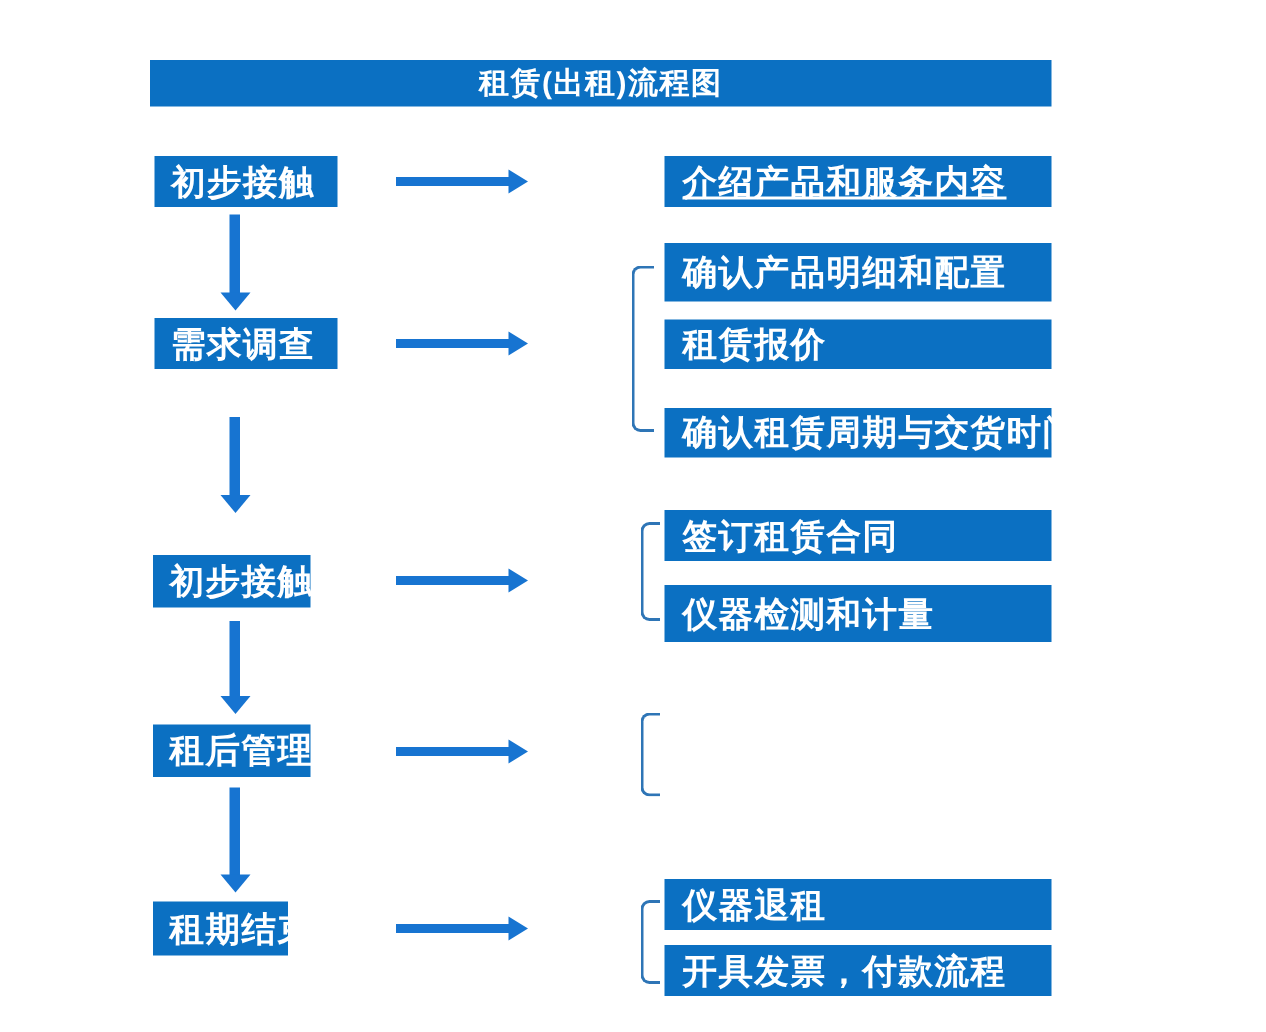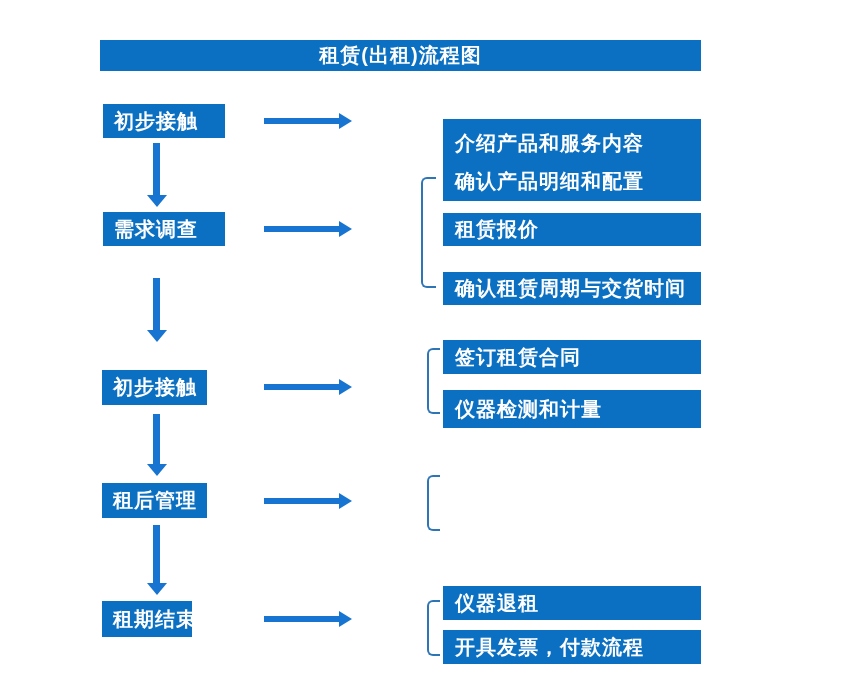--- a/index.html
+++ b/index.html
@@ -14,21 +14,21 @@
     height: 688px;
     background: var(--page_background, #ffffff);
     overflow: hidden;
     margin-top: 26px;
   }
   .box {
     position: absolute;
     background: var(--box_blue, #0b70c2);
     color: var(--text_white, #ffffff);
     font-weight: bold;
-    font-size: 20px;
+    font-size: 23px;
     display: flex;
     align-items: center;
     box-sizing: border-box;
     white-space: nowrap;
     letter-spacing: 1px;
   }
   .title-bar {
     position: absolute;
     left: 100px; top: 14px;
     width: 601px; height: 31px;
@@ -130,21 +130,21 @@
   <div class="h-arrow" style="top:585px;">
     <div class="h-shaft"></div>
     <div class="h-head"></div>
   </div>
 
   <div class="bracket" style="left:421px; top:151px; width:15px; height:111px;"></div>
   <div class="bracket" style="left:427px; top:322px; width:13px; height:66px;"></div>
   <div class="bracket" style="left:427px; top:449px; width:13px; height:56px;"></div>
   <div class="bracket" style="left:427px; top:574px; width:13px; height:56px;"></div>
 
-  <div class="box detail" style="top:93px;  height:49px;">介绍产品和服务内容</div>
+  <div class="box detail" style="top:78px;  height:34px;text-decoration:underline;">介绍产品和服务内容</div>
 
   <div class="box detail" style="top:136px; height:39px;">确认产品明细和配置</div>
   <div class="box detail" style="top:187px; height:33px;">租赁报价</div>
   <div class="box detail" style="top:246px; height:33px;">确认租赁周期与交货时间</div>
 
   <div class="box detail" style="top:314px; height:34px;">签订租赁合同</div>
   <div class="box detail" style="top:364px; height:38px;">仪器检测和计量</div>
 
 
   <div class="box detail" style="top:560px; height:34px;">仪器退租</div>

